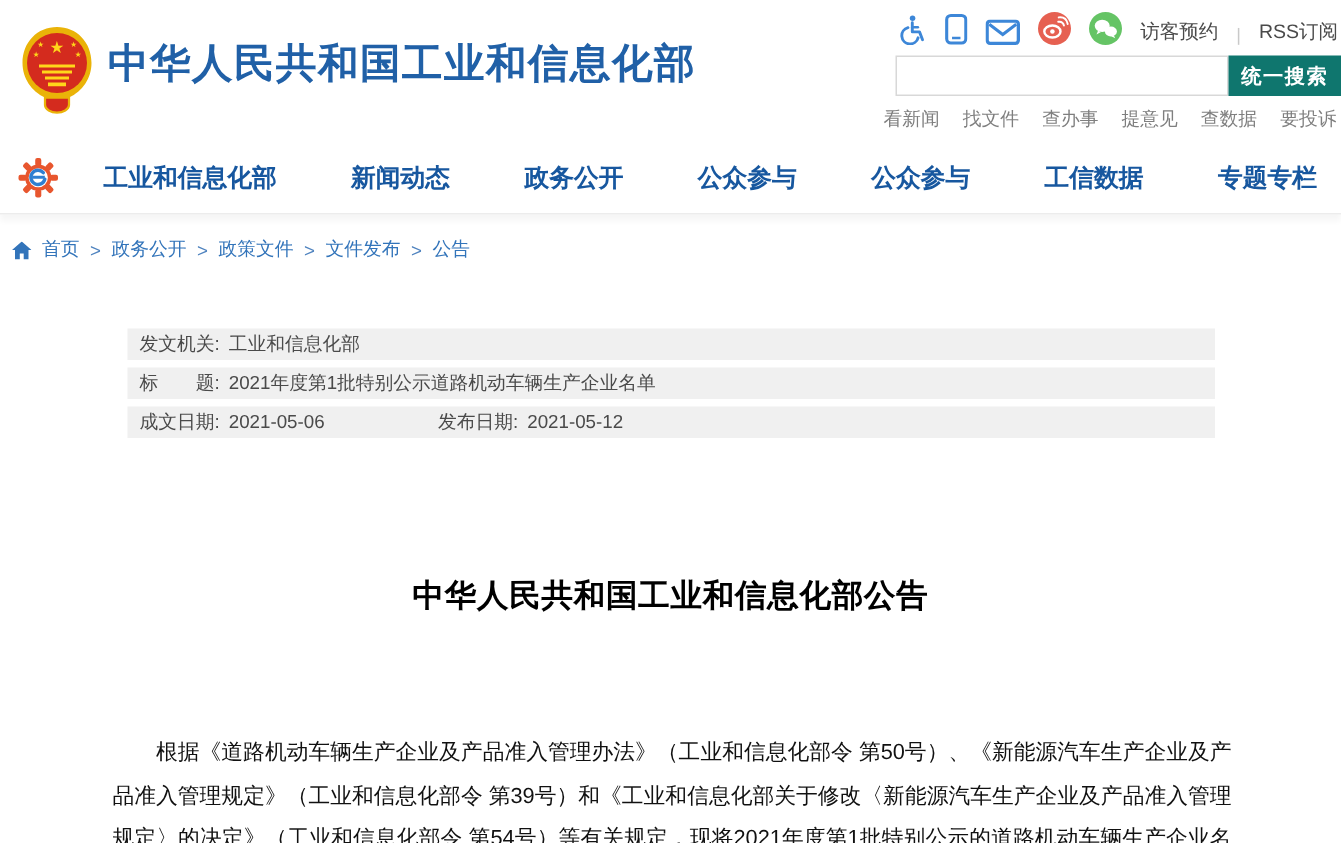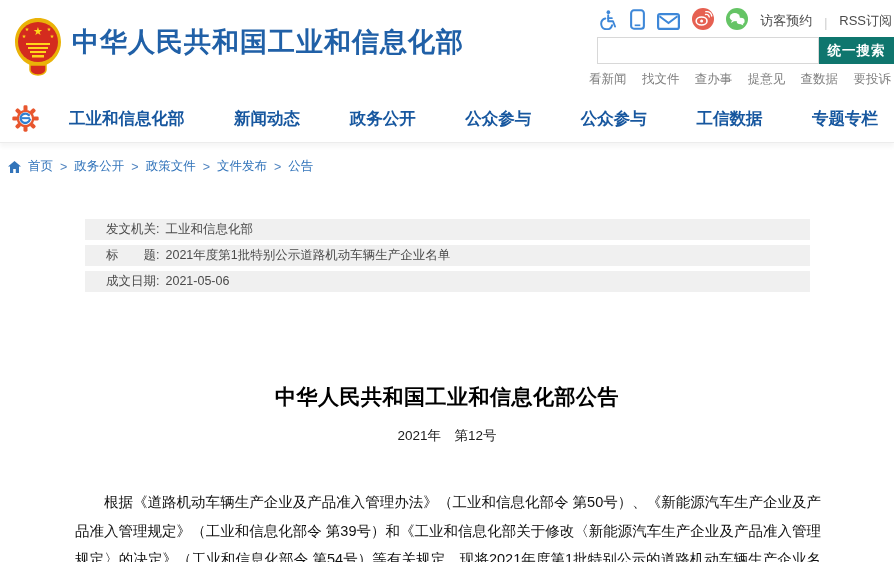--- a/index.html
+++ b/index.html
@@ -37,21 +37,21 @@
 
   
   .breadcrumb { position:absolute; top:158px; left:8px; display:flex; align-items:center;
                 gap:7px; font-size:12.5px; color:#3274ba; }
   .breadcrumb .crumb { cursor:pointer; }
   .breadcrumb .sep { color:#4f83bf; }
 
   
   .meta-table { position:absolute; top:219px; left:85px; width:725px; }
   .meta-row { position:relative; height:21px; line-height:21px; background:#f0f0f0;
-              margin-bottom:5px; font-size:12.5px; color:#4a4a4a; padding-left:21px; }
+              margin-bottom:5px; font-size:12.5px; color:#4a4a4a; padding-left:8px; }
   .meta-label { margin-right:6px; }
   .meta-col2 { position:absolute; left:207px; top:0; }
   .meta-col2 .meta-label { margin-right:6px; }
 
   
   .article-title { position:absolute; top:383px; left:0; width:894px; text-align:center;
                    font-size:21px; font-weight:bold; color:#000; letter-spacing:0.5px; }
   .doc-number { position:absolute; top:427px; left:0; width:894px; text-align:center;
                 font-size:13.5px; color:#1a1a1a; }
   .article-body { position:absolute; top:488px; left:75px; width:746px; font-size:14.5px;
@@ -185,20 +185,22 @@
 
   <div class="meta-table">
     <div class="meta-row">
       <span class="meta-label">发文机关:</span><span class="meta-value">工业和信息化部</span>
     </div>
     <div class="meta-row">
       <span class="meta-label">标　　题:</span><span class="meta-value">2021年度第1批特别公示道路机动车辆生产企业名单</span>
     </div>
     <div class="meta-row">
       <span class="meta-label">成文日期:</span><span class="meta-value">2021-05-06</span>
+      <span class="meta-col2">
+        <span class="meta-label">发布日期:</span><span class="meta-value">2021-05-12</span>
+      </span>
     </div>
   </div>
 
   <div class="article-title">中华人民共和国工业和信息化部公告</div>
-  <div class="doc-number">2021年　第12号</div>
   <div class="article-body">根据《道路机动车辆生产企业及产品准入管理办法》（工业和信息化部令 第50号）、《新能源汽车生产企业及产品准入管理规定》（工业和信息化部令 第39号）和《工业和信息化部关于修改〈新能源汽车生产企业及产品准入管理规定〉的决定》（工业和信息化部令 第54号）等有关规定，现将2021年度第1批特别公示的道路机动车辆生产企业名单予以公告。</div>
 
 </div>
 
 </body></html>

